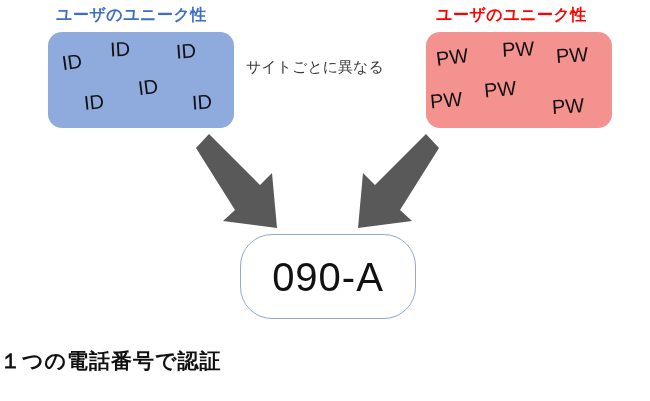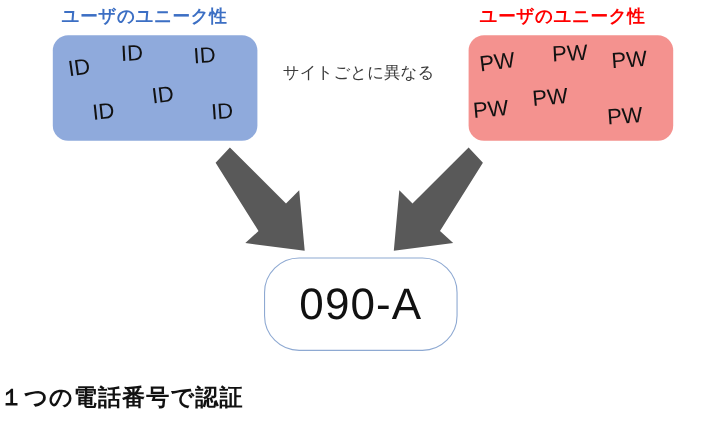--- a/index.html
+++ b/index.html
@@ -77,21 +77,20 @@
   .pw-3 { left: 4px;   top: 58px; transform: rotate(-5deg); }
   .pw-4 { left: 58px;  top: 47px; transform: rotate(-5deg); }
   .pw-5 { left: 126px; top: 64px; transform: rotate(-4deg); }
 
   
   #middle-note {
     position: absolute;
     left: 246px;
     top: 55px;
     width: 160px;
-    text-align: center;
     color: #3A3A3A;
     font-size: 15px;
     line-height: 1.55;
   }
   #middle-note .line2 { letter-spacing: 0.5px; }
 
   
   .arrow-svg {
     position: absolute;
     overflow: visible;

